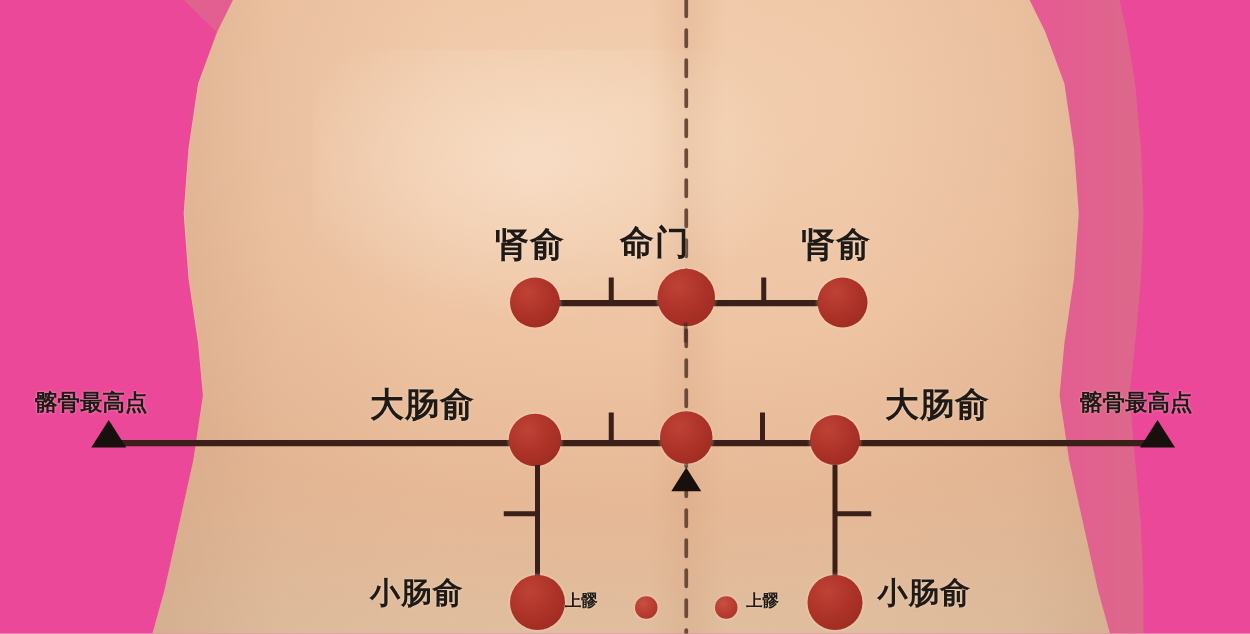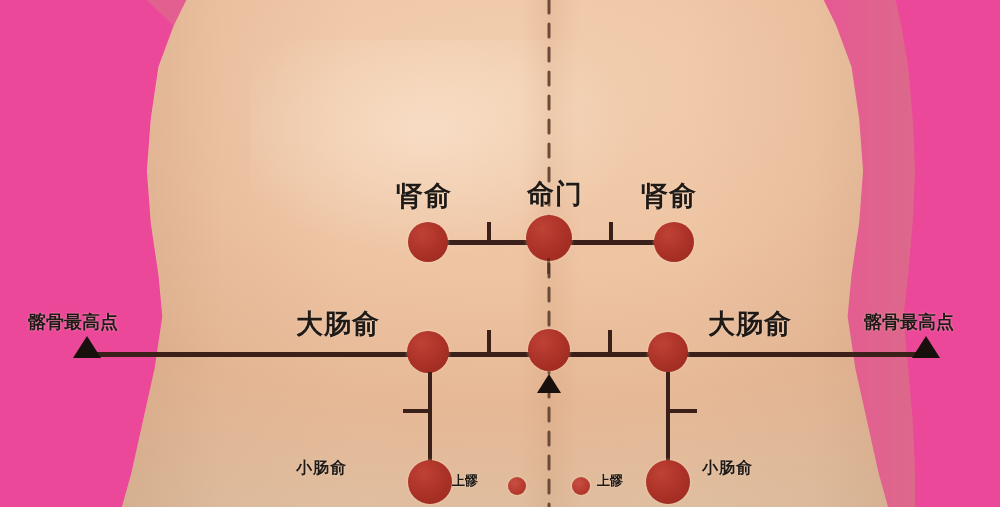--- a/index.html
+++ b/index.html
@@ -66,21 +66,21 @@
     pointer-events:none;
   }
 
   
   #overlay{position:absolute;inset:0;}
   .lbl{
     position:absolute;color:#201a16;font-weight:bold;white-space:nowrap;
     letter-spacing:1px;text-shadow:0 0 2px rgba(255,240,225,.55);
   }
   .lbl.big{font-size:27px;}
-  .lbl.mid{font-size:16px;}
+  .lbl.mid{font-size:24px;}
   .lbl.small{font-size:18px;letter-spacing:0;}
   .lbl.tiny{font-size:13px;letter-spacing:0;}
 
   .dot{
     position:absolute;border-radius:50%;
     background:radial-gradient(circle at 36% 30%, #bf4236 0%, #ae3328 45%, #98281f 100%);
     box-shadow:0 0 3px rgba(255,230,212,.55);
   }
   .dot.sm{
     background:radial-gradient(circle at 38% 32%, #c85044 0%, #b83b2f 55%, #a42e24 100%);
@@ -107,21 +107,21 @@
 
     <div class="ln" style="left:428px;top:240px;width:246px;height:5px;"></div>
     <div class="ln" style="left:487px;top:222px;width:4px;height:20px;"></div>
     <div class="ln" style="left:609px;top:222px;width:4px;height:20px;"></div>
 
     <div class="dot" style="left:408px;top:222px;width:40px;height:40px;"></div>
     <div class="dot" style="left:526px;top:215px;width:46px;height:46px;"></div>
     <div class="dot" style="left:654px;top:222px;width:40px;height:40px;"></div>
 
     <div class="lbl big" style="left:396px;top:178px;">肾俞</div>
-    <div class="lbl big" style="left:527px;top:176px;">命门</div>
+    <div class="lbl big" style="left:496px;top:176px;">命门</div>
     <div class="lbl big" style="left:641px;top:178px;">肾俞</div>
 
     <div class="ln" style="left:547px;top:258px;width:3px;height:16px;opacity:.55;"></div>
 
     <div class="ln" style="left:86px;top:352px;width:840px;height:5px;"></div>
 
     <div class="tri" style="left:73px;top:336px;
          border-left:14px solid transparent;border-right:14px solid transparent;border-bottom:22px solid #17100c;"></div>
     <div class="lbl small" style="left:28px;top:310px;">髂骨最高点</div>
 

